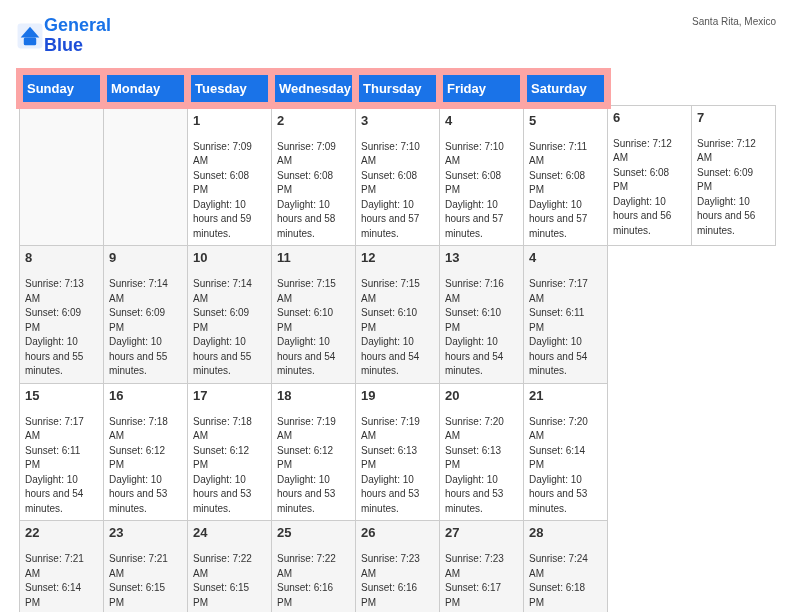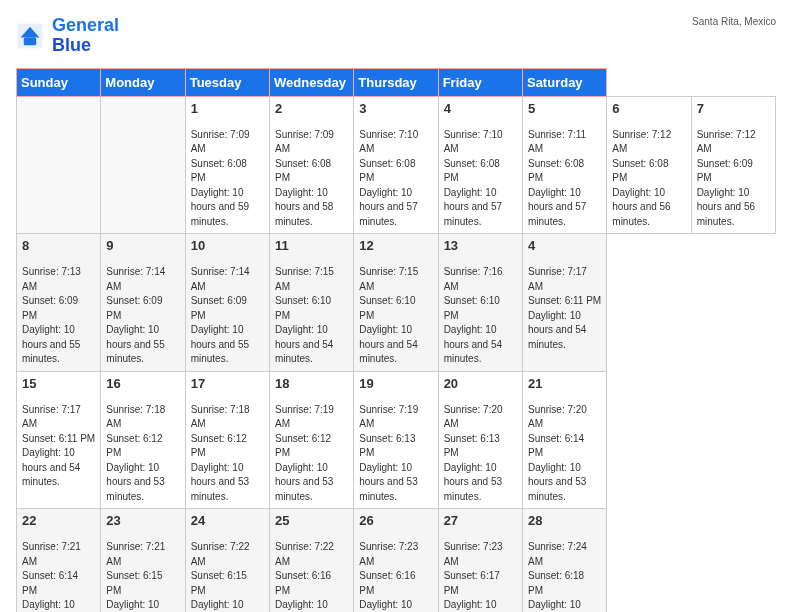--- a/index.html
+++ b/index.html
@@ -12,21 +12,21 @@
     }
     .header {
       display: flex;
       justify-content: space-between;
       align-items: flex-start;
       margin-bottom: 12px;
     }
     .logo {
       display: flex;
       align-items: center;
-      gap: 8px;
+      gap: 0;
     }
     .logo-text {
       font-size: 18px;
       font-weight: bold;
       color: #333;
       line-height: 1.1;
     }
     .logo-text span {
       color: #1a73e8;
     }
@@ -51,21 +51,21 @@
       border-collapse: collapse;
       table-layout: fixed;
     }
     thead th {
       background-color: #1a73e8;
       color: #fff;
       font-size: 13px;
       font-weight: bold;
       padding: 6px 4px;
       text-align: left;
-      border: 1px solid #fca5a5;
+      border: 7px solid #fca5a5;
     }
     tbody td {
       vertical-align: top;
       border: 1px solid #ccc;
       padding: 4px 5px;
       font-size: 10px;
       color: #333;
       background: #fff;
       height: 90px;
     }

